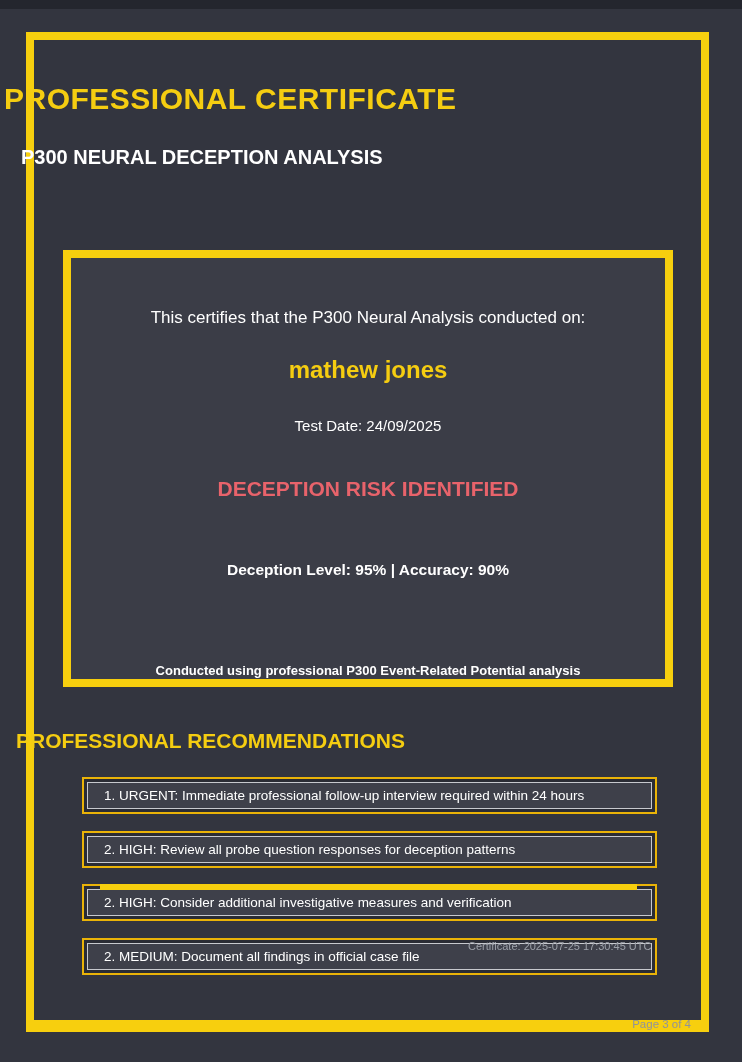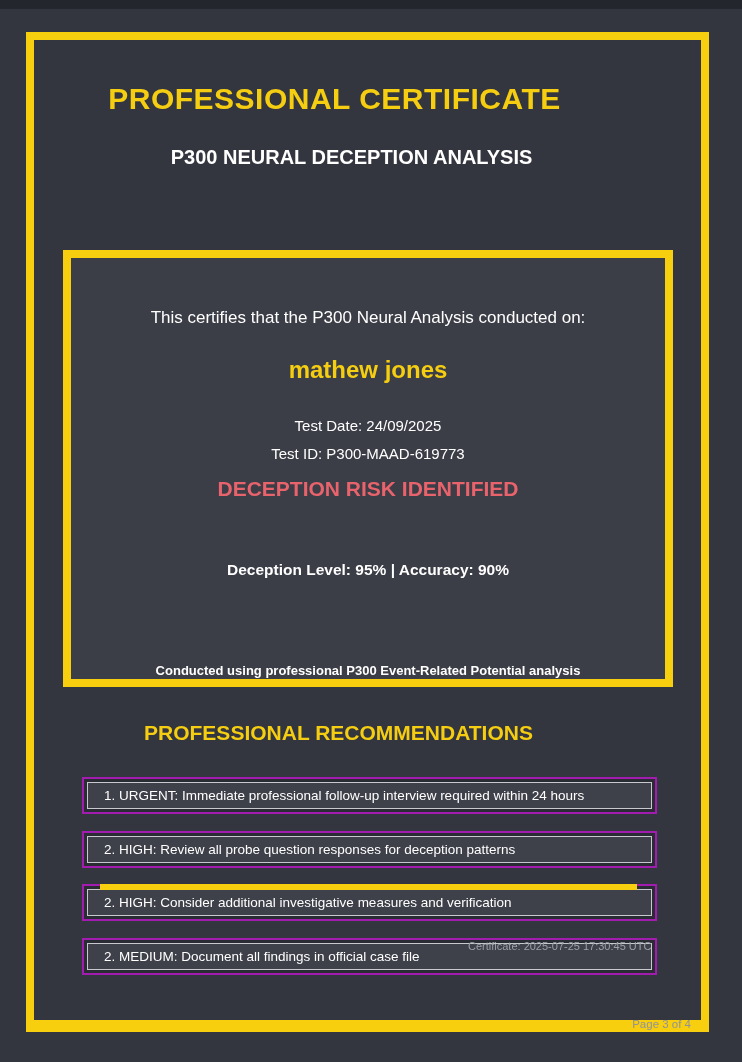--- a/index.html
+++ b/index.html
@@ -10,21 +10,21 @@
     color:#ffffff;
   }
   .top-strip {
     position:absolute; top:0; left:0; width:742px; height:9px;
     background:#24262e;
   }
   .frame {
     position:absolute; left:26px; top:32px; width:667px; height:980px;
     border:8px solid #f7cf0e; border-bottom-width:12px;
   }
-  .t-center { position:absolute; left:13px; width:643px; text-align:center; }
+  .t-center { position:absolute; left:4px; width:643px; text-align:left; }
   .page-title {
     top:81px; font-size:30px; font-weight:bold; color:#f5cd11;
     letter-spacing:0.5px; line-height:36px; margin:0;
   }
   .page-subtitle {
     top:145px; font-size:20px; font-weight:bold; color:#ffffff;
     line-height:24px; margin:0;padding-left:17px;
   }
   .cert-box {
     position:absolute; left:63px; top:250px; width:594px; height:421px;
@@ -33,25 +33,25 @@
   .cert-text { position:absolute; left:63px; width:610px; text-align:center; margin:0; }
   .intro   { top:307px; font-size:17px; font-weight:400; line-height:21px; }
   .subject { top:355px; font-size:24px; font-weight:bold; color:#f5cd11; line-height:29px; }
   .t-date  { top:417px; font-size:15px; font-weight:400; line-height:18px; }
   .t-id    { top:445px; font-size:15px; font-weight:400; line-height:18px; }
   .risk    { top:476px; font-size:21px; font-weight:bold; color:#e8636b; line-height:26px; }
   .metrics { top:560px; font-size:15.5px; font-weight:bold; line-height:19px; }
   .method  { top:663px; font-size:13px; font-weight:bold; line-height:16px; }
   .rec-heading {
     top:716px; font-size:21px; font-weight:bold; color:#f5cd11;
-    line-height:26px; margin:4px;
+    line-height:26px; margin:12px;
   }
   .rec {
     position:absolute; left:82px; width:575px; height:37px;
-    box-sizing:border-box; border:2px solid #a21caf; background:#2a2c34;
+    box-sizing:border-box; border:2px solid #eab308; background:#2a2c34;
     padding:3px;
   }
   .rec-inner {
     box-sizing:border-box; width:100%; height:100%;
     border:1.5px solid #c7c9ce; background:#3e404a;
     display:flex; align-items:center; padding:0 16px;
     font-size:13.5px; font-weight:400; color:#ffffff; white-space:nowrap;
   }
   .rec1 { top:777px; } .rec2 { top:831px; } .rec3 { top:884px; } .rec4 { top:938px; }
   .rec-highlight {
@@ -81,21 +81,20 @@
   <h2 class="t-center page-subtitle">P300 NEURAL DECEPTION ANALYSIS</h2>
 
   <div class="cert-box"></div>
 
   <p class="cert-text intro">This certifies that the P300 Neural Analysis conducted on:</p>
 
   <p class="cert-text subject">mathew jones</p>
 
   <p class="cert-text t-date">Test Date: 24/09/2025</p>
 
-  <p class="cert-text t-id">Test ID: P300-MAAD-619773</p>
 
   <p class="cert-text risk">DECEPTION RISK IDENTIFIED</p>
 
   <p class="cert-text metrics">Deception Level: 95% | Accuracy: 90%</p>
 
   <p class="cert-text method">Conducted using professional P300 Event-Related Potential analysis</p>
 
   <h2 class="t-center rec-heading">PROFESSIONAL RECOMMENDATIONS</h2>
 
   <div class="rec rec1">

